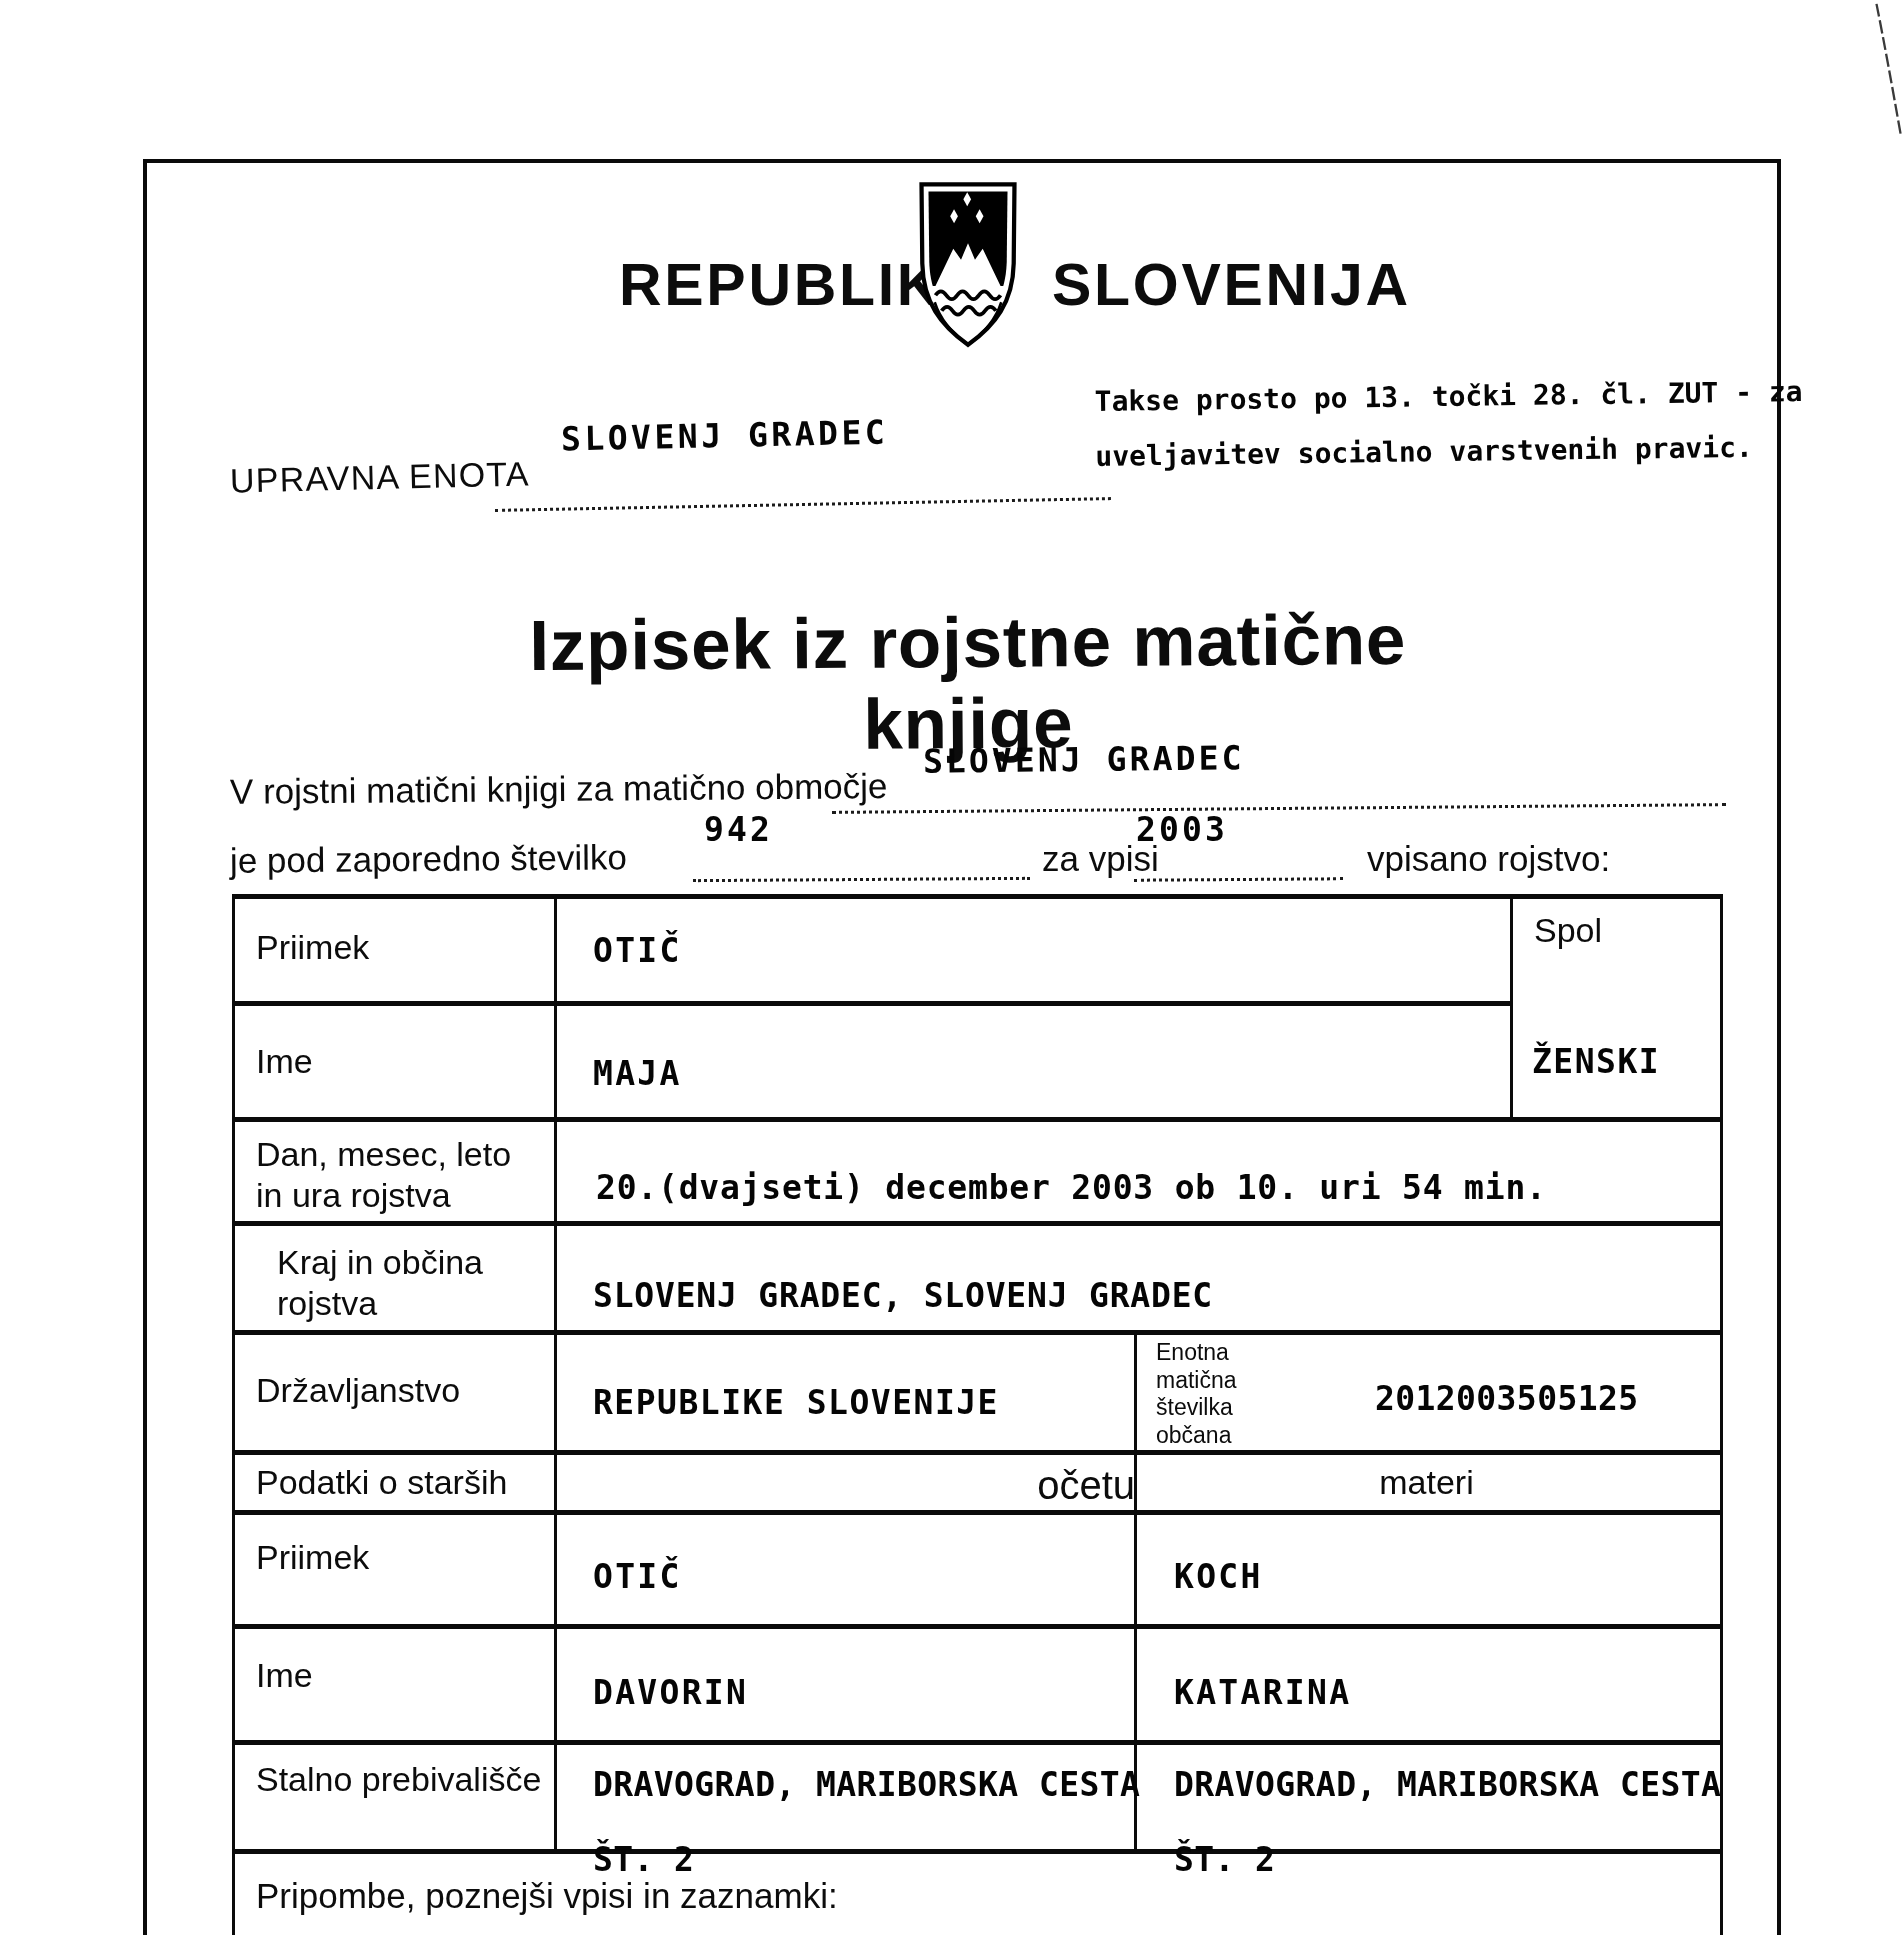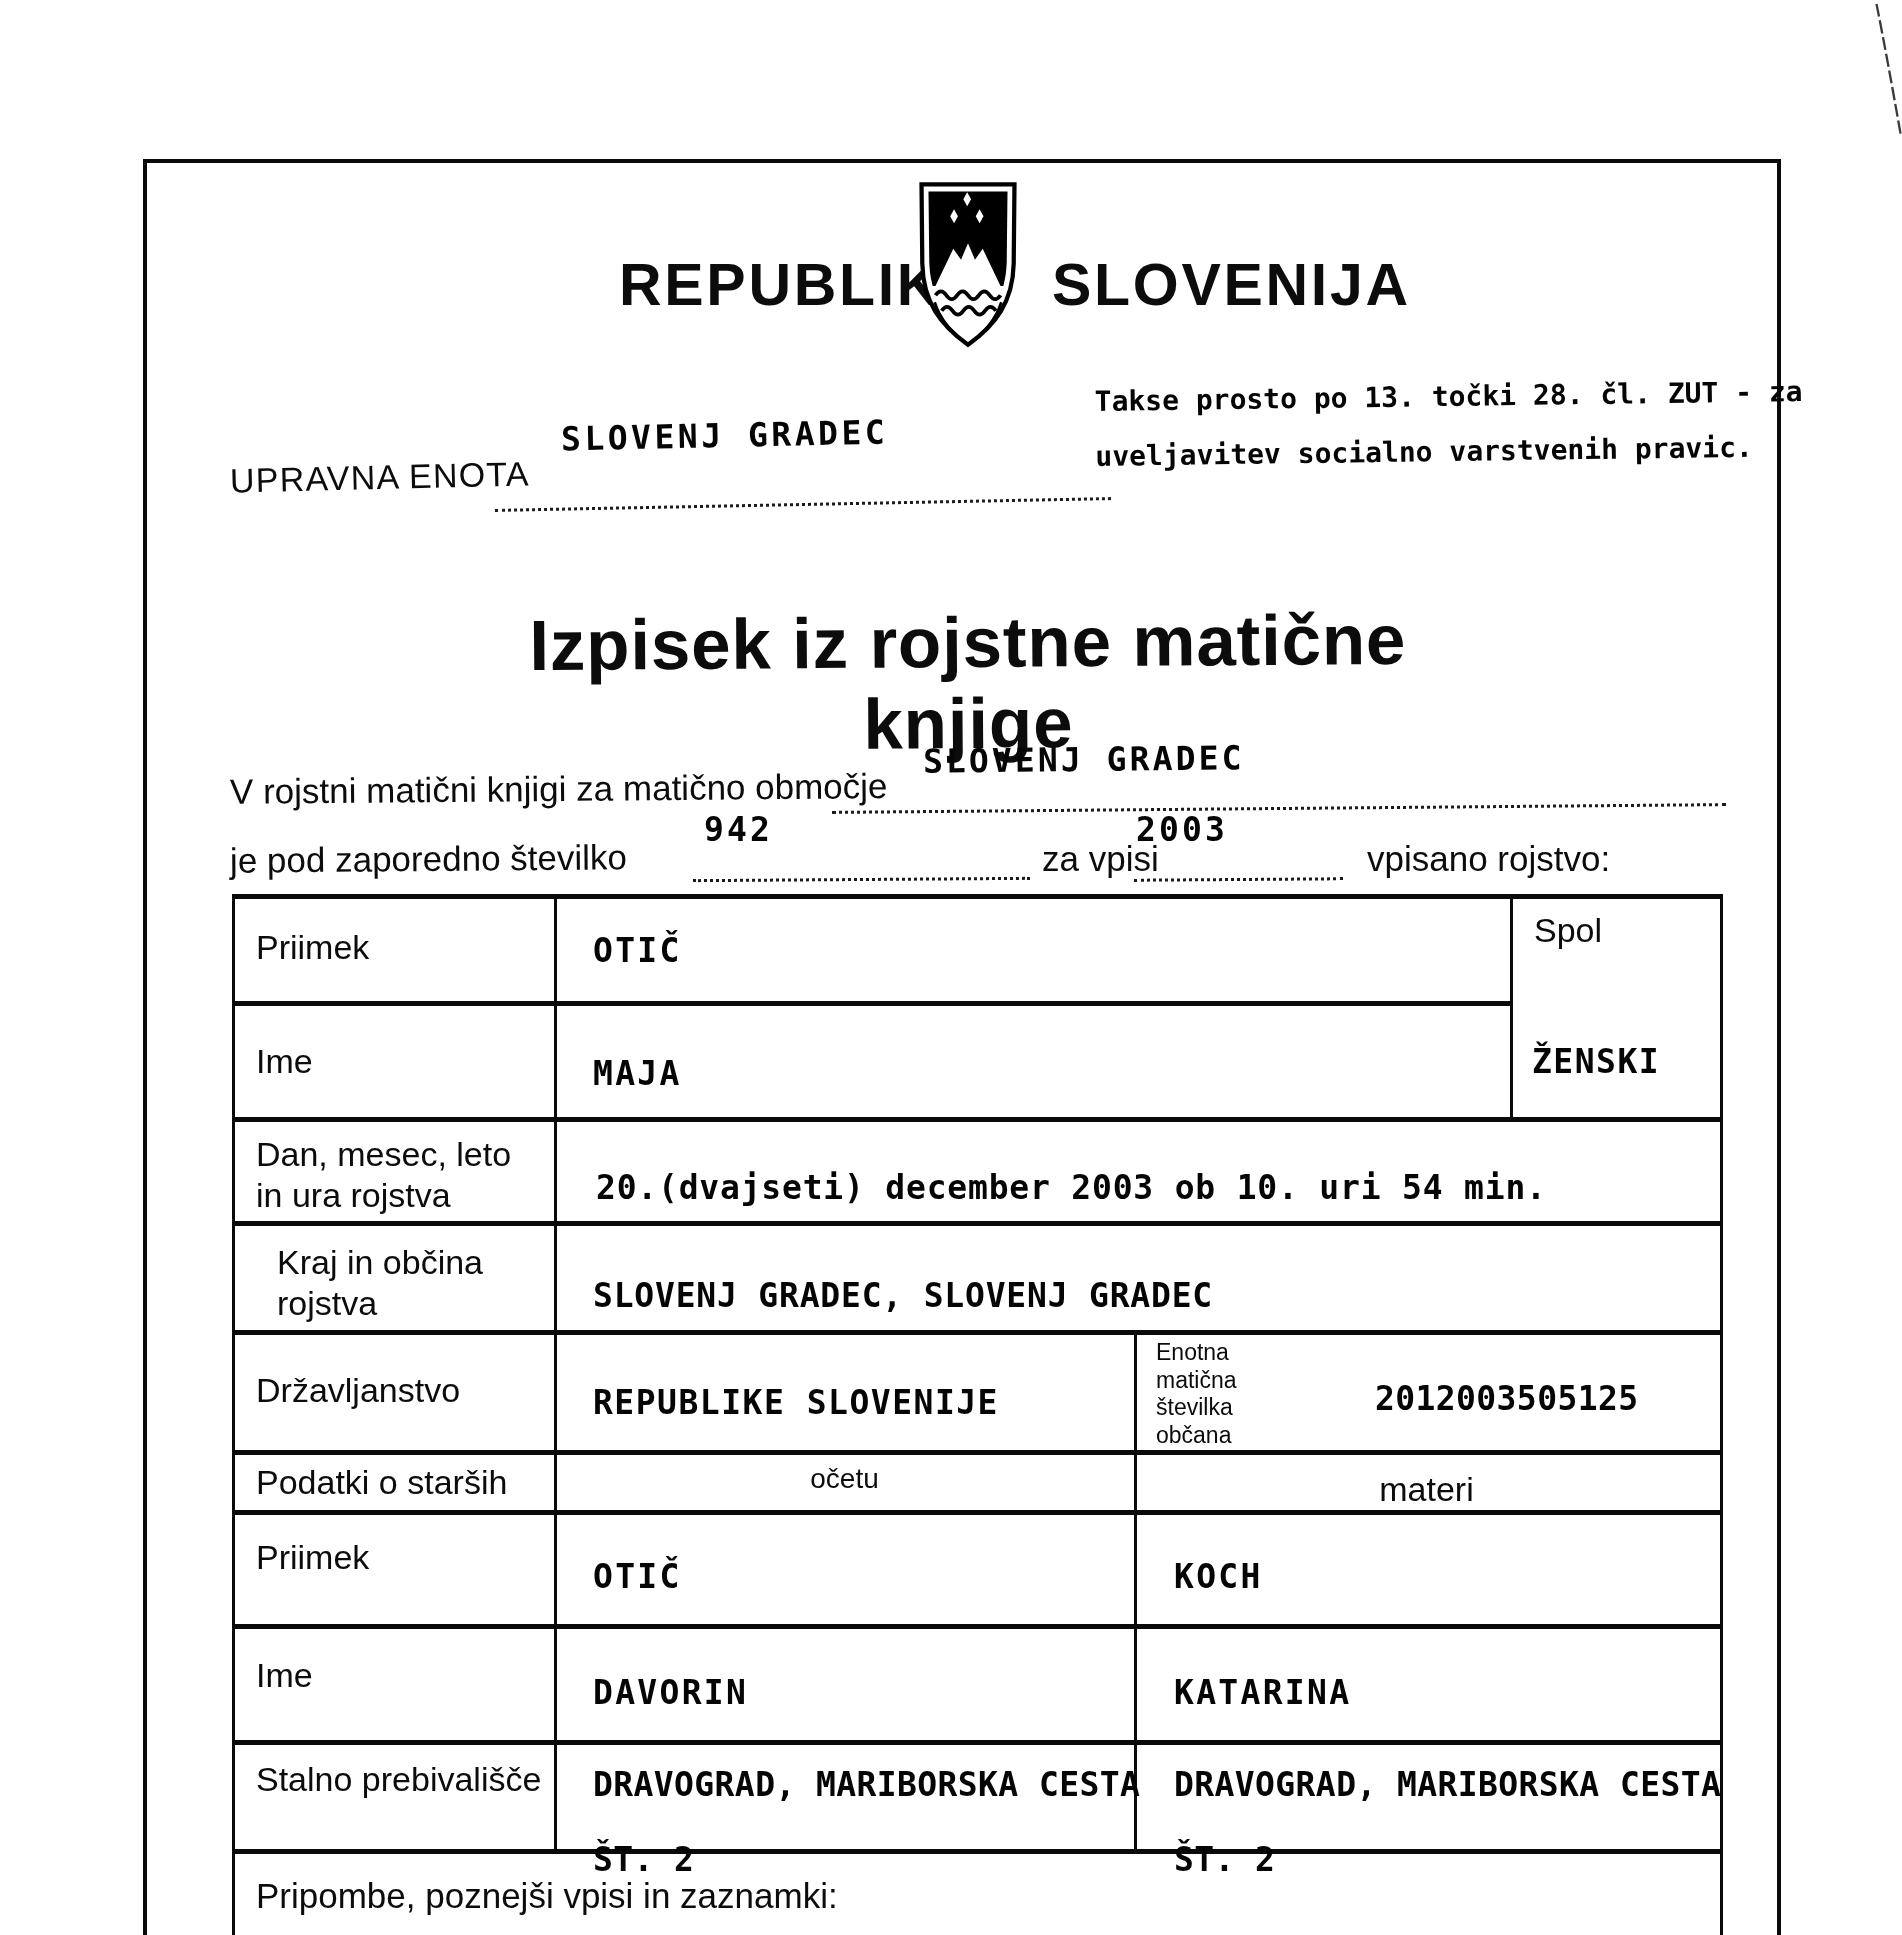--- a/index.html
+++ b/index.html
@@ -105,22 +105,22 @@
   <div class="abs typed" style="left:593px;top:1383px;font-size:33px;letter-spacing:1.5px;">REPUBLIKE SLOVENIJE</div>
   <div class="abs lbl" style="left:1156px;top:1339px;font-size:23px;line-height:27.5px;">
     <div>Enotna</div>
     <div>matična</div>
     <div>številka</div>
     <div>občana</div>
   </div>
   <div class="abs typed" style="left:1375px;top:1379px;font-size:33px;letter-spacing:0.4px;">2012003505125</div>
 
   <div class="abs lbl" style="left:256px;top:1463px;font-size:34px;">Podatki o starših</div>
-  <div class="abs lbl ctr" style="left:554px;top:1463px;width:581px;font-size:28px;">očetu</div>
-  <div class="abs lbl ctr" style="left:1134px;top:1463px;width:585px;font-size:34px;margin-top:7px;">materi</div>
+  <div class="abs lbl ctr" style="left:554px;top:1463px;width:581px;font-size:40px;text-align:right;">očetu</div>
+  <div class="abs lbl ctr" style="left:1134px;top:1463px;width:585px;font-size:34px;">materi</div>
 
   <div class="abs lbl" style="left:256px;top:1538px;font-size:34px;">Priimek</div>
   <div class="abs typed" style="left:593px;top:1557px;font-size:33px;letter-spacing:2.3px;">OTIČ</div>
   <div class="abs typed" style="left:1174px;top:1557px;font-size:33px;letter-spacing:2.3px;">KOCH</div>
 
   <div class="abs lbl" style="left:256px;top:1656px;font-size:34px;">Ime</div>
   <div class="abs typed" style="left:593px;top:1673px;font-size:33px;letter-spacing:2.3px;">DAVORIN</div>
   <div class="abs typed" style="left:1174px;top:1673px;font-size:33px;letter-spacing:2.3px;">KATARINA</div>
 
   <div class="abs lbl" style="left:256px;top:1760px;font-size:34px;">Stalno prebivališče</div>

